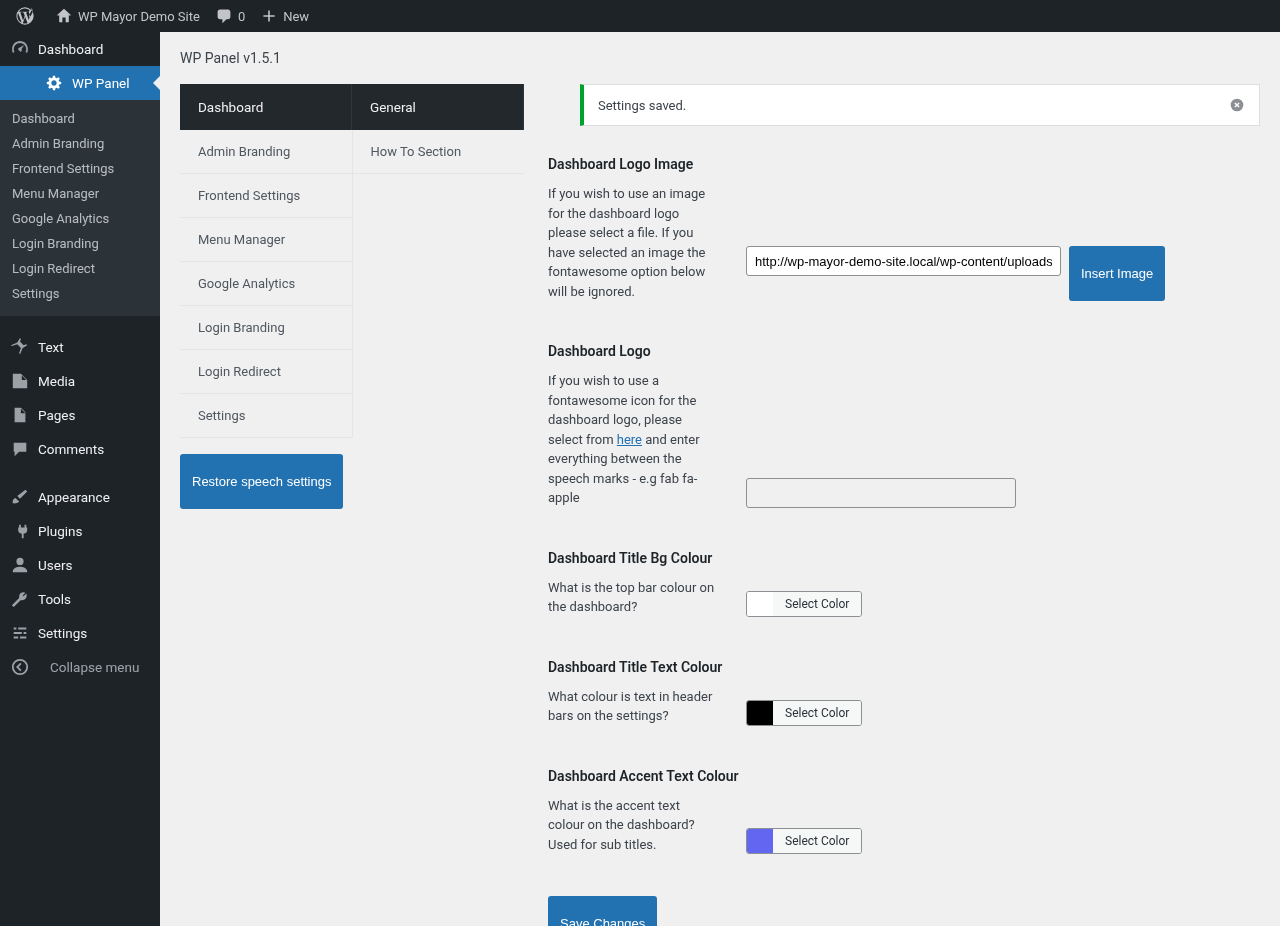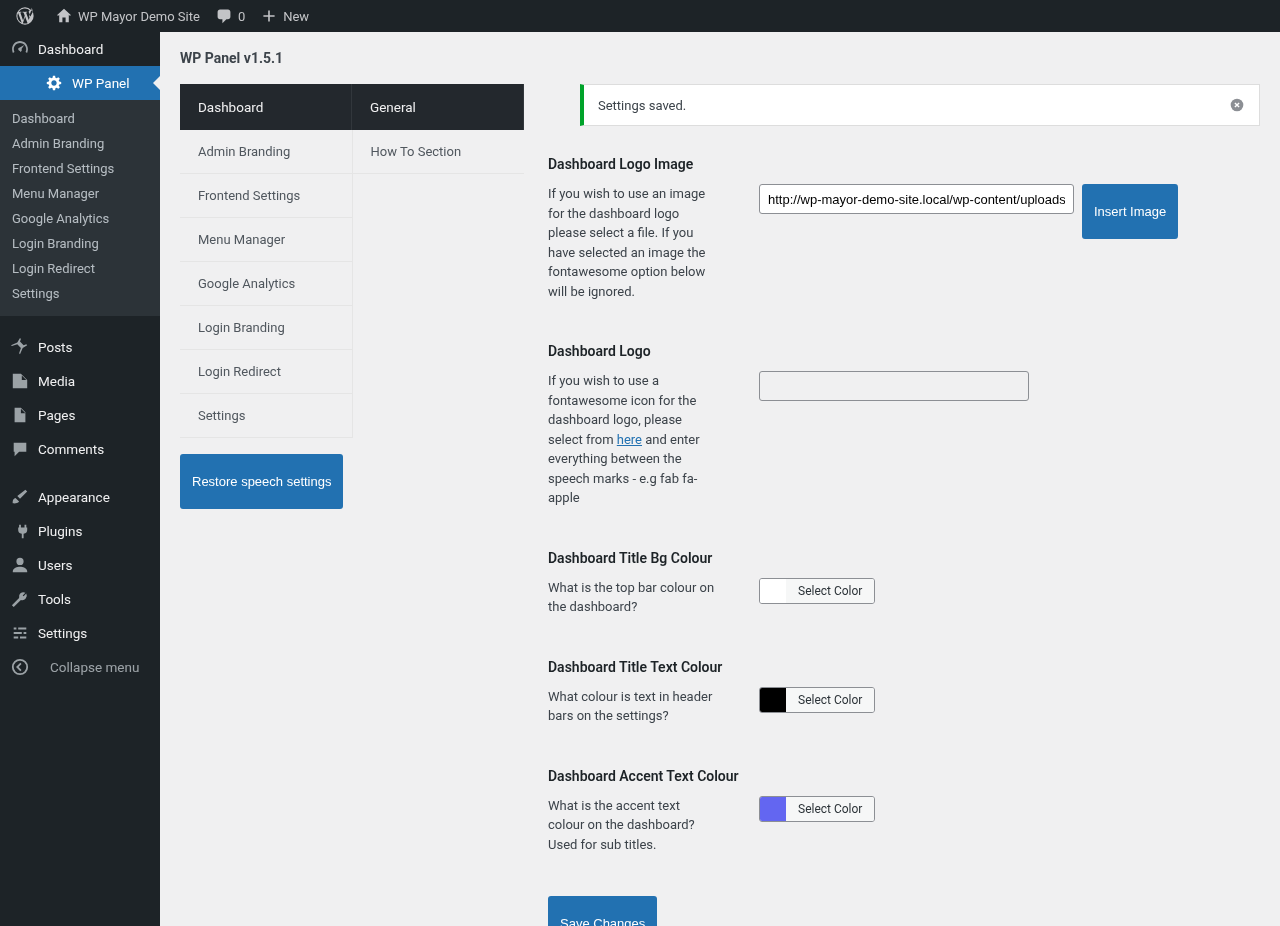--- a/index.html
+++ b/index.html
@@ -75,21 +75,21 @@
   }
   .menu-sep { height: 14px; }
   .collapse-item { color: rgba(240,246,252,.6); gap: 12px; }
   
   .content {
     flex: 1;
     background: #f0f0f1;
     padding: 10px 20px 40px 20px;
     overflow: auto;
   }
-  .page-title { font-size: 14px; font-weight: 700; padding: 8px 0 18px 0; }
+  .page-title { font-size: 14px; font-weight: 400; padding: 8px 0 18px 0; }
   .panel-row { display: flex; gap: 24px; align-items: flex-start; }
   .panel-nav { width: 344px; flex-shrink: 0; }
   .panel-tabs { display: flex; }
   .panel-tab {
     flex:1;
     background: #23282d;
     color: #f0f0f1;
     padding: 15px 18px;
     font-size: 13.5px;
     border-right: 1px solid #32373c;
@@ -128,21 +128,21 @@
     border-left: 4px solid #00a32a;
     padding: 12px 14px;
     margin-bottom: 30px;
     display:flex;
     align-items:flex-end;
     justify-content:space-between;
     margin-left:32px;
   }
   .field-block { margin-bottom: 42px; }
   .field-block h3 { font-size: 14px; font-weight: 600; margin-bottom: 12px; color:#1d2327; }
-  .field-row { display: flex; gap: 41px; }
+  .field-row { display: flex; gap: 28px; align-items: flex-end; }
   .field-desc { width: 170px; font-size: 13px; line-height: 1.5; color:#3c434a; }
   .field-desc a { color: #2271b1; text-decoration: underline; }
   .field-ctrl { display:flex; align-items:flex-start; gap:8px; }
   input[type=text].txt {
     width: 315px;
     padding: 4px 8px;
     font-size: 13px;
     border: 1px solid #8c8f94;
     background: #fff;
     height: 30px;
@@ -243,21 +243,21 @@
     </div>
 
     <div class="menu-sep"></div>
 
     <div class="menu-item">
       <span class="mi-icon">
           <svg viewBox="0 0 20 20">
             <path d="M11 1l-1 3 4 4 3-1 1 1-5 3-3 7-1-1 2-6-4-4-6 2-1-1 7-3 3-5z"></path>
           </svg>
         </span>
-      <span>Posts</span>
+      <span>Text</span>
     </div>
     <div class="menu-item">
       <span class="mi-icon">
           <svg viewBox="0 0 20 20">
             <path d="M11 2l7 7v9H2V2h9zm1 7h5l-5-5v5zM6 11l3 3 2-2 3 4H4z"></path>
           </svg>
         </span>
       <span>Media</span>
     </div>
     <div class="menu-item">

